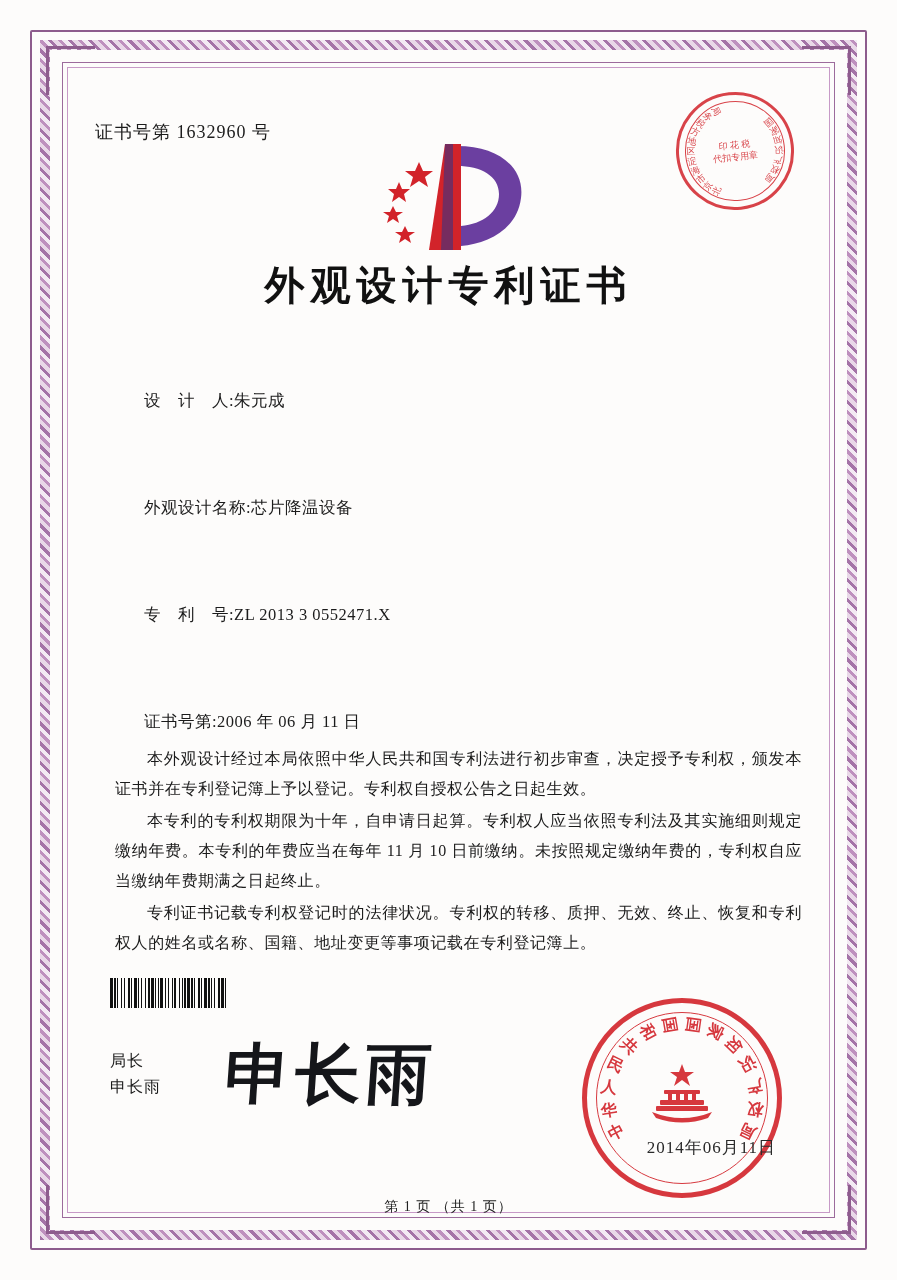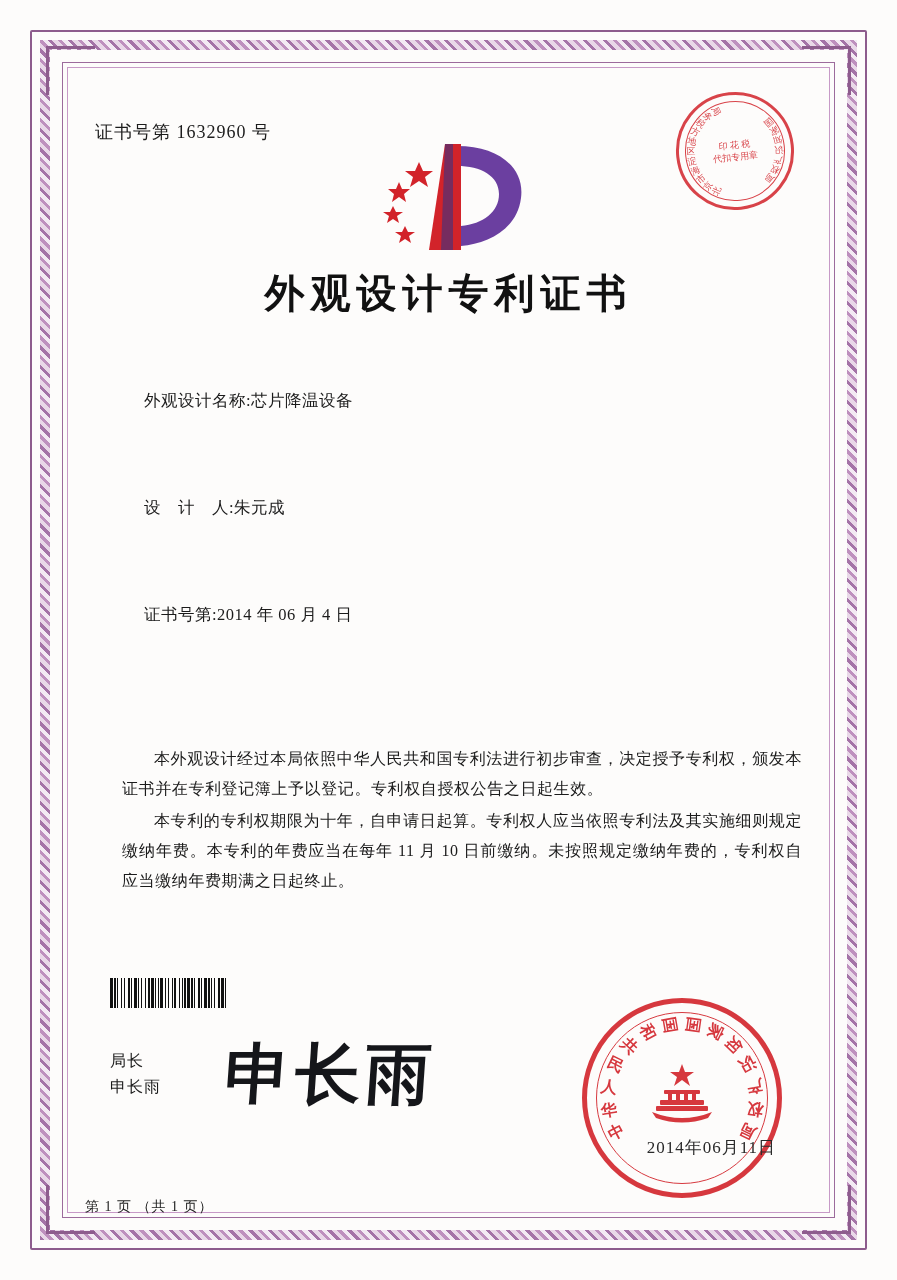--- a/index.html
+++ b/index.html
@@ -143,21 +143,21 @@
     top: 48px;
     transform: translateX(-50%);
     width: 200px;
     height: 120px;
   }
 
   .title {
     position: absolute;
     left: 0;
     right: 0;
-    top: 176px;
+    top: 168px;
     text-align: center;
     font-size: 40px;
     font-weight: bold;
     letter-spacing: 6px;
     font-family: "Liberation Serif", serif;
     color: #111;
   }
 
   .fields {
     position: absolute;
@@ -184,21 +184,21 @@
     position: absolute;
     left: 26px;
     right: 10px;
     top: 654px;
     font-size: 16px;
     line-height: 30px;
     text-align: justify;
     color: #1b1b1b;
   }
   .paragraphs p {
-    margin: 0 0 2px 11px;
+    margin: 0 0 2px 4px;
     text-indent: 32px;
     letter-spacing: 0.6px;
   }
 
   
   .barcode {
     position: absolute;
     left: 25px;
     top: 888px;
     width: 238px;
@@ -274,20 +274,21 @@
     font-size: 17px;
     letter-spacing: 1px;
     color: #2a2a2a;
   }
 
   .page-footer {
     position: absolute;
     left: 0;
     right: 0;
     top: 1108px;
+    text-align: center;
     font-size: 14px;
     letter-spacing: 1px;
     color: #222;
   }
 </style>
 </head>
 <body>
 
 <div class="page">
 
@@ -348,33 +349,37 @@
           <polygon points="44,68 47,74 54,74 48,78 50,85 44,81 38,85 40,78 34,74 41,74"></polygon>
           <polygon points="56,88 59,94 66,94 60,98 62,105 56,101 50,105 52,98 46,94 53,94"></polygon>
         </g>
       </svg>
     </div>
 
     <div class="title">外观设计专利证书</div>
 
     <div class="fields">
       <div class="field">
+        <span class="label">设　计　人:</span><span class="value">朱元成</span>
+      </div>
+      <div class="field">
         <span class="label">外观设计名称:</span><span class="value">芯片降温设备</span>
       </div>
       <div class="field">
-        <span class="label">设　计　人:</span><span class="value">朱元成</span>
+        <span class="label">专　利　号:</span><span class="value">ZL 2013 3 0552471.X</span>
       </div>
       <div class="field">
-        <span class="label">证书号第:</span><span class="value">2014 年 06 月 4 日</span>
+        <span class="label">证书号第:</span><span class="value">2006 年 06 月 11 日</span>
       </div>
     </div>
 
     <div class="paragraphs">
       <p>本外观设计经过本局依照中华人民共和国专利法进行初步审查，决定授予专利权，颁发本证书并在专利登记簿上予以登记。专利权自授权公告之日起生效。</p>
       <p>本专利的专利权期限为十年，自申请日起算。专利权人应当依照专利法及其实施细则规定缴纳年费。本专利的年费应当在每年 11 月 10 日前缴纳。未按照规定缴纳年费的，专利权自应当缴纳年费期满之日起终止。</p>
+      <p>专利证书记载专利权登记时的法律状况。专利权的转移、质押、无效、终止、恢复和专利权人的姓名或名称、国籍、地址变更等事项记载在专利登记簿上。</p>
     </div>
 
     <div class="barcode" id="barcode">
         <i style="left: 0px; width: 3px;"></i>
         <i style="left: 4px; width: 2px;"></i>
         <i style="left: 7px; width: 1px;"></i>
         <i style="left: 11px; width: 1px;"></i>
         <i style="left: 14px; width: 1px;"></i>
         <i style="left: 18px; width: 2px;"></i>
         <i style="left: 21px; width: 1px;"></i>

